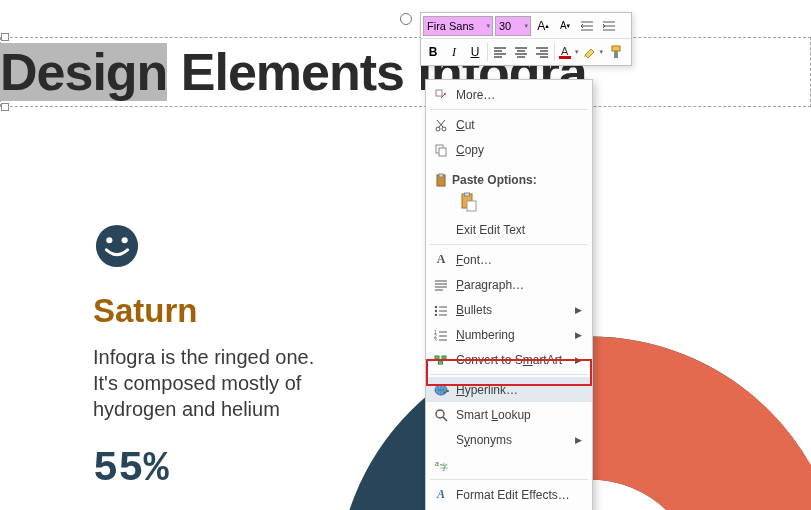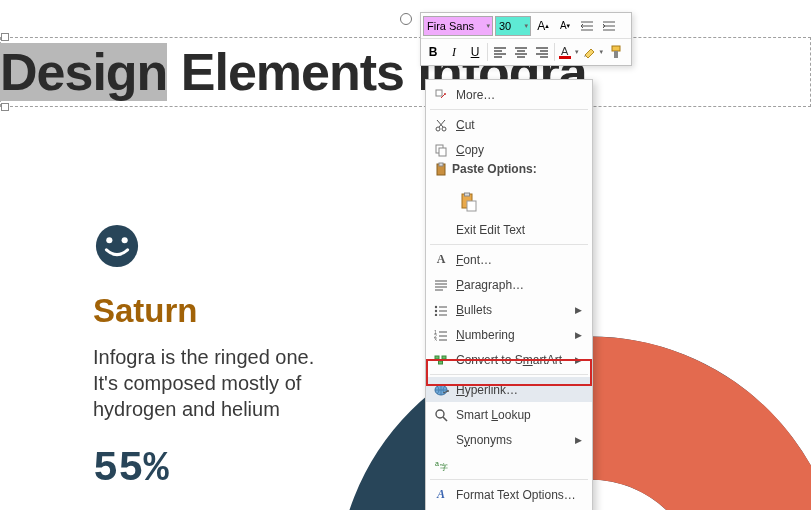--- a/index.html
+++ b/index.html
@@ -104,21 +104,21 @@
     padding-left: 3px;
     display: flex; align-items: center; justify-content: space-between;
     background: #f0abfc;
   }
   .mt-size {
     width: 36px; height: 20px;
     border: 1px solid #aaa;
     font-size: 11px;
     padding-left: 3px;
     display: flex; align-items: center; justify-content: space-between;
-    background: #5eead4;
+    background: #f0abfc;
   }
   .mt-btn {
     min-width: 20px; height: 20px;
     display: flex; align-items: center; justify-content: center;
     font-size: 12px;
     cursor: pointer;
   }
   .mt-btn svg { display: block; }
   .mt-sep { width: 1px; height: 18px; background: #ddd; margin: 0 1px; }
   .dd { font-size: 7px; color: #666; padding: 0 2px; }
@@ -139,21 +139,21 @@
     height: 25px;
     padding: 0 10px 0 4px;
     position: relative;
     cursor: default;
   }
   .ctx-item.hover { background: #e4e9ef; }
   .ctx-item .ico { width: 22px; display: flex; justify-content: center; }
   .ctx-item .lbl { flex: 1; padding-left: 4px; white-space: nowrap; }
   .ctx-item .arrow { width: 10px; text-align: right; font-size: 9px; color: #555; }
   .ctx-heading {
-    display: flex; align-items: flex-start;
+    display: flex; align-items: flex-end;
     height: 25px;
     padding: 0 6px 0 4px;
     font-weight: 600;
     color: #4a4a4a;
   }
   .ctx-heading .ico { width: 22px; display:flex; justify-content:center;}
   .ctx-sep { height: 1px; background: #e2e2e2; margin: 2px 4px; }
   .ctx-paste-row { height: 30px; display:flex; align-items:center; padding-left: 30px; }
   .ctx-paste-btn {
     width: 26px; height: 26px;
@@ -403,20 +403,20 @@
     <span class="ico">
         <svg width="14" height="14">
           <text x="1" y="8" font-size="7" fill="#2a7a2a">a</text>
           <text x="6" y="12" font-size="8" fill="#2a7a2a">字</text>
         </svg>
       </span>
   </div>
   <div class="ctx-sep"></div>
   <div class="ctx-item">
     <span class="ico" style="font-style:italic;color:#3a64b0;font-family:serif;font-weight:bold;">A</span>
-    <span class="lbl">Format Text Options…</span>
+    <span class="lbl">Format Edit Effects…</span>
   </div>
   <div class="ctx-item">
     
     
   </div>
 </div>
 <div class="hyperlink-hl"></div>
 
 </body></html>

